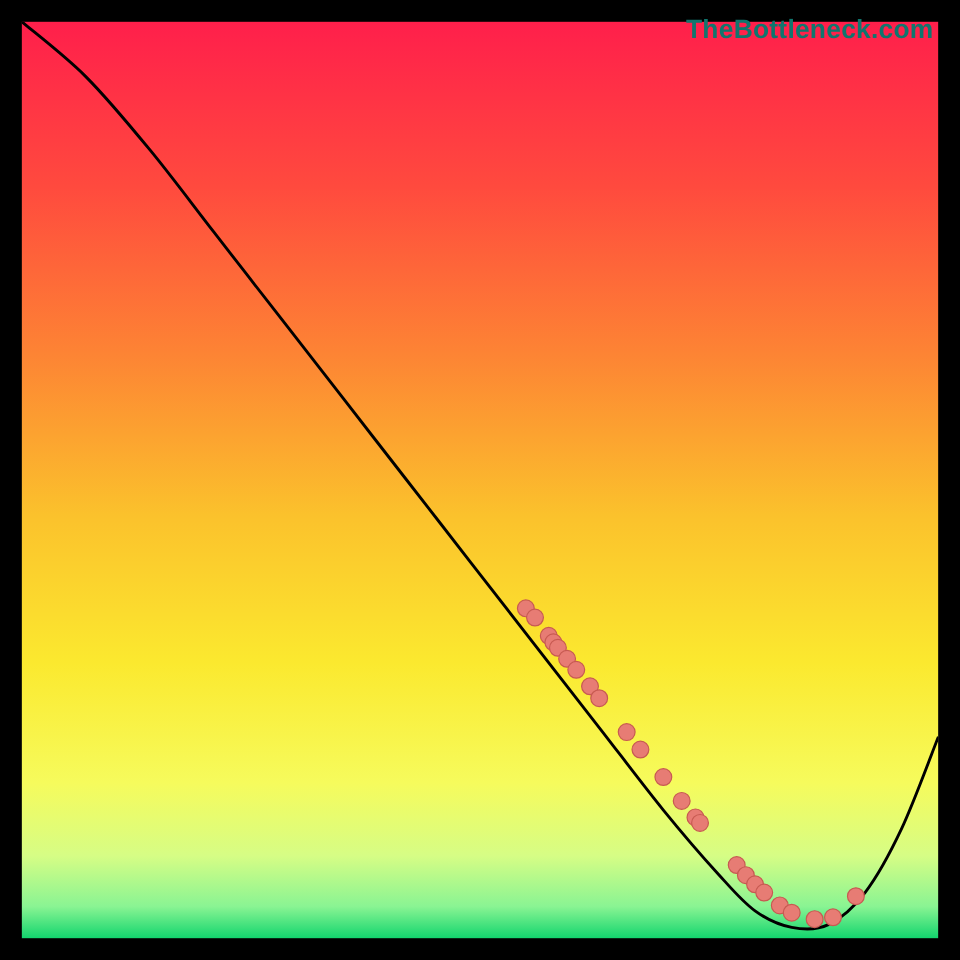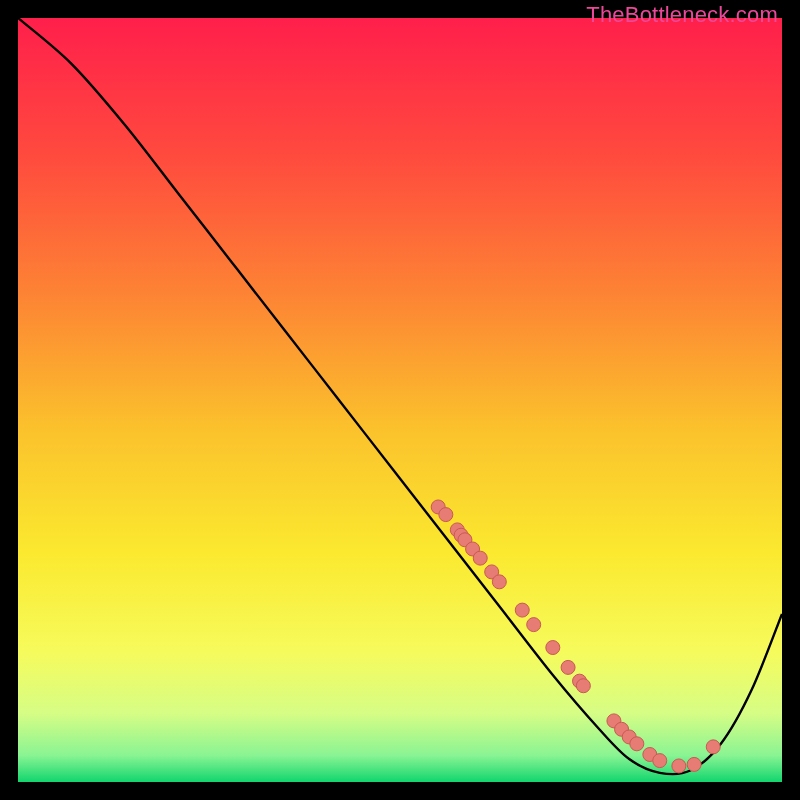--- a/index.html
+++ b/index.html
@@ -14,25 +14,25 @@
   .frame {
     position: absolute;
     left: 18px;
     top: 18px;
     width: 764px;
     height: 764px;
     box-sizing: border-box;
   }
   .watermark {
     position: absolute;
-    top: 2px;
+    top: 12px;
     right: 22px;
-    color: #ec4899;
+    color: #0f766e;
     font-size: 22px;
-    font-weight: 400;
+    font-weight: 700;
     letter-spacing: 0.2px;
     z-index: 10;
   }
   svg { display: block; }
 </style>
 </head>
 <body>
 
 <div class="watermark">TheBottleneck.com</div>
 

